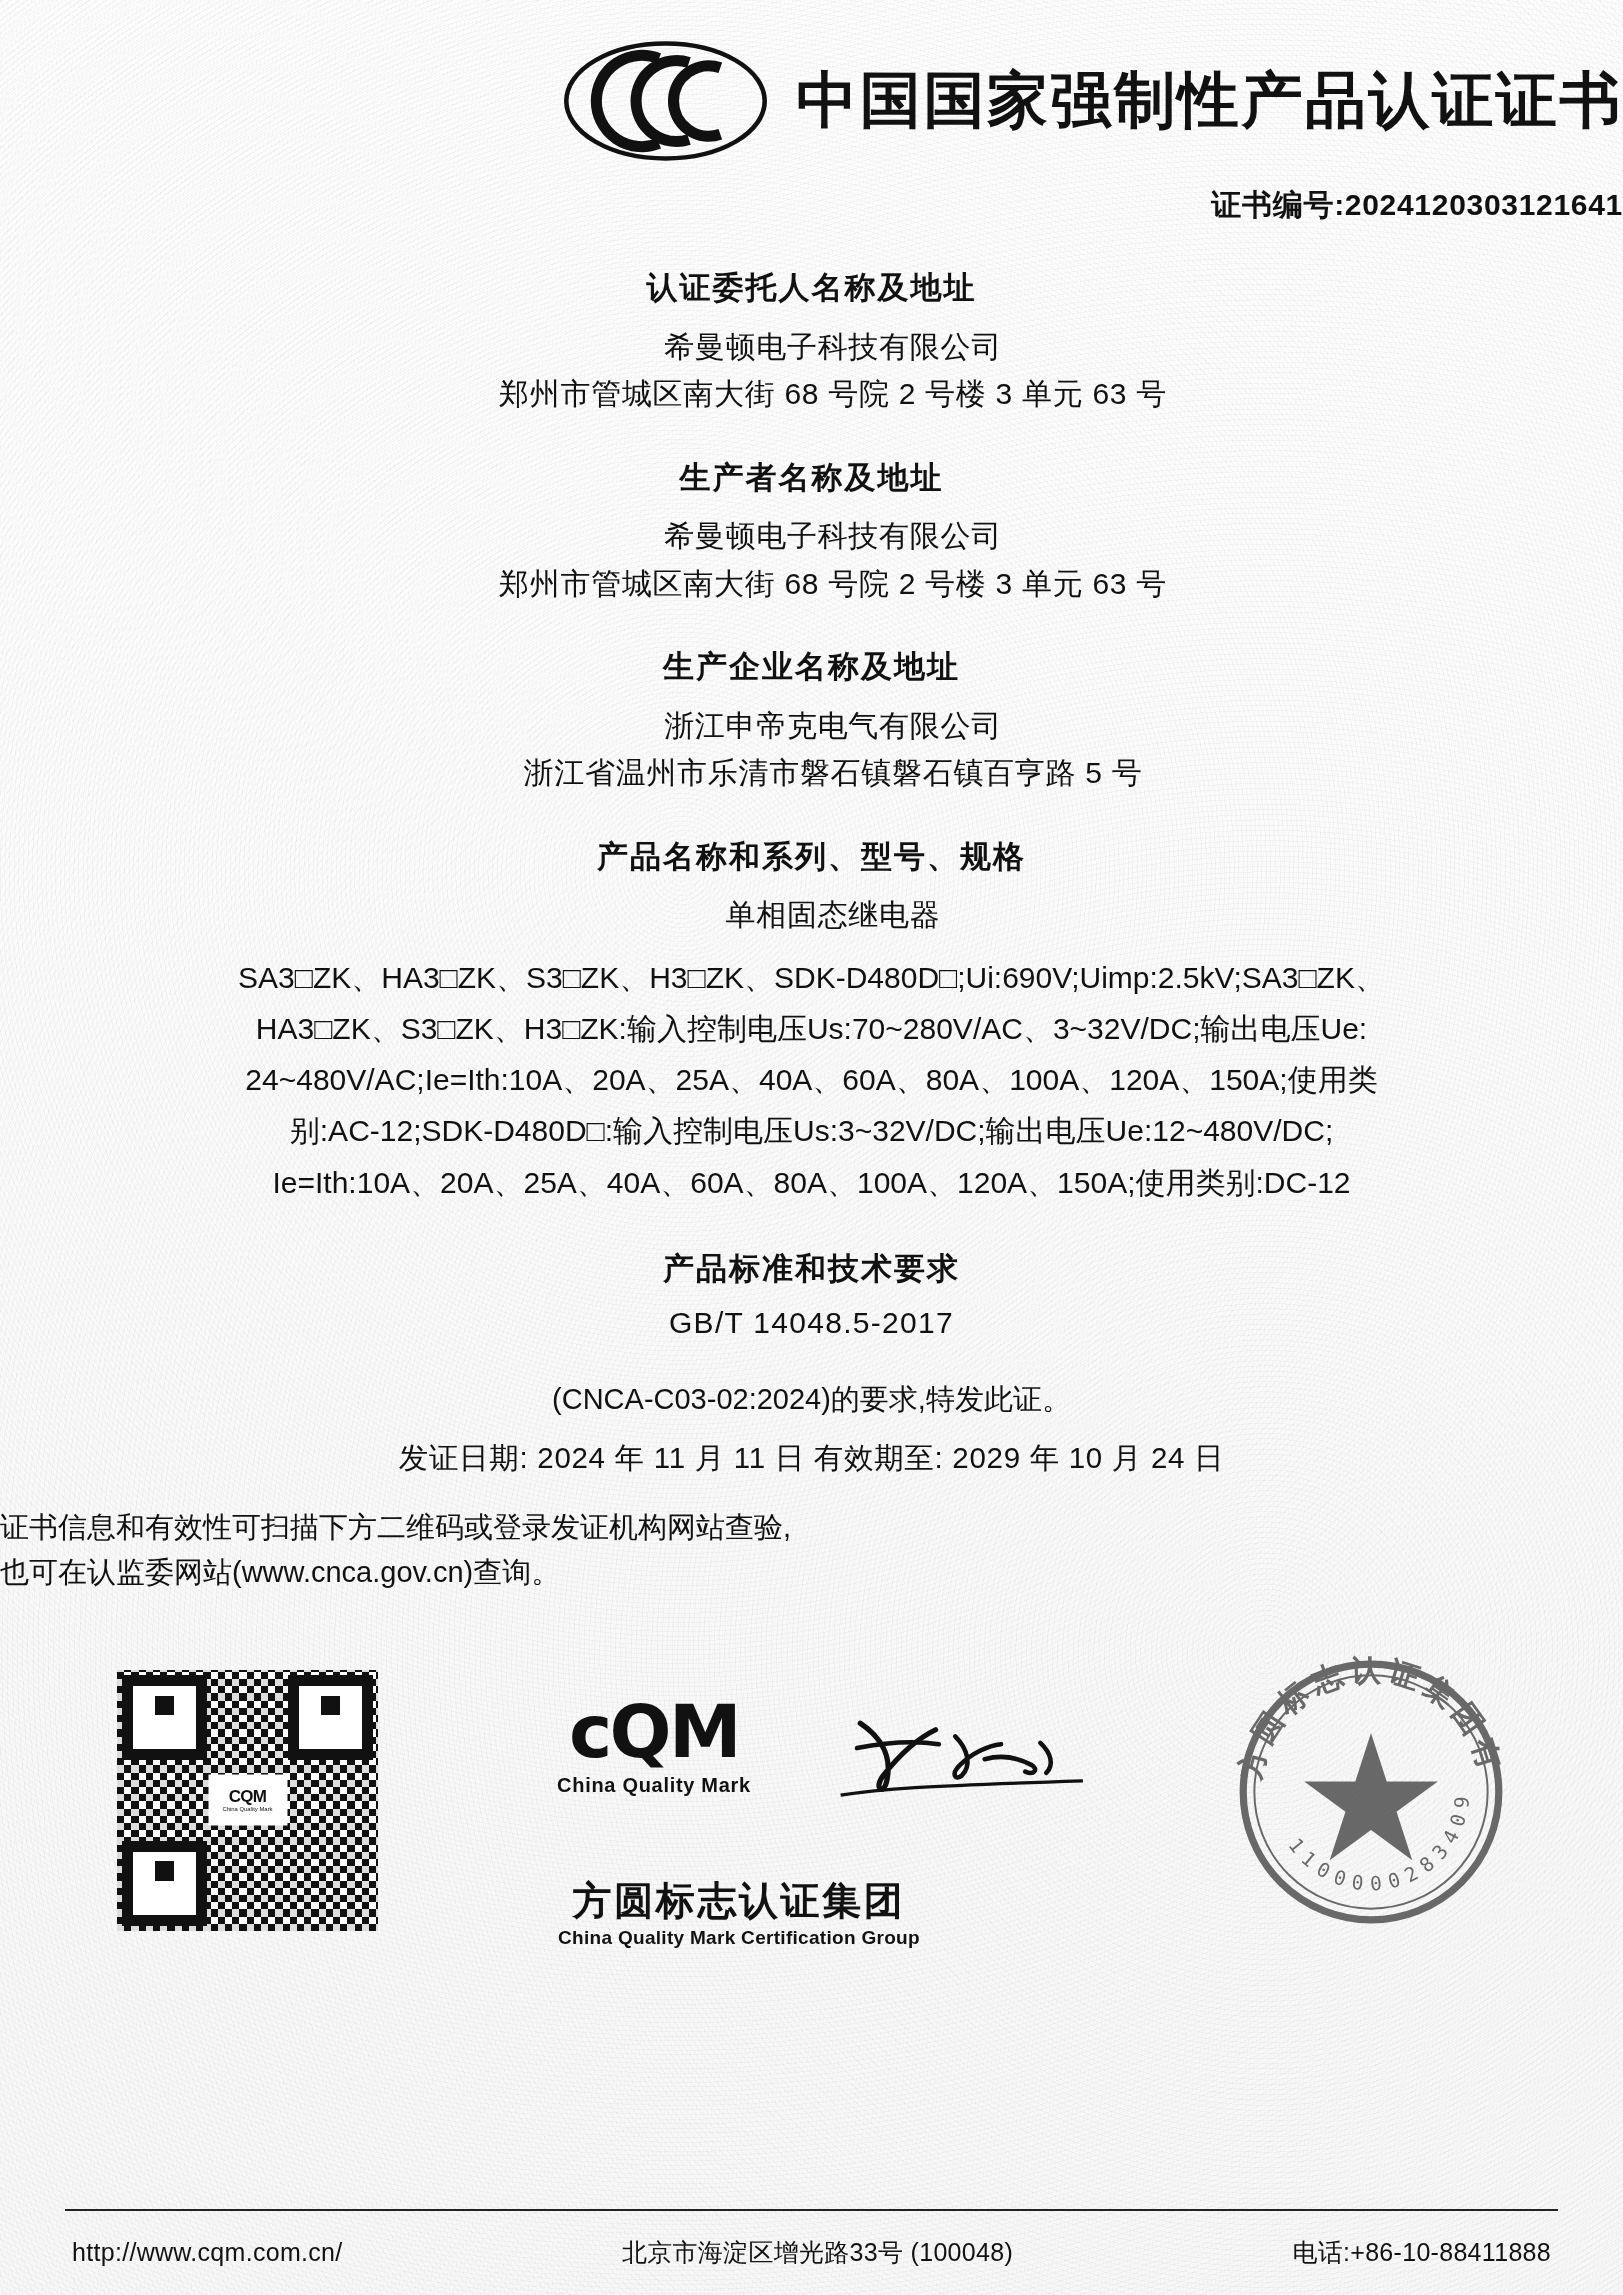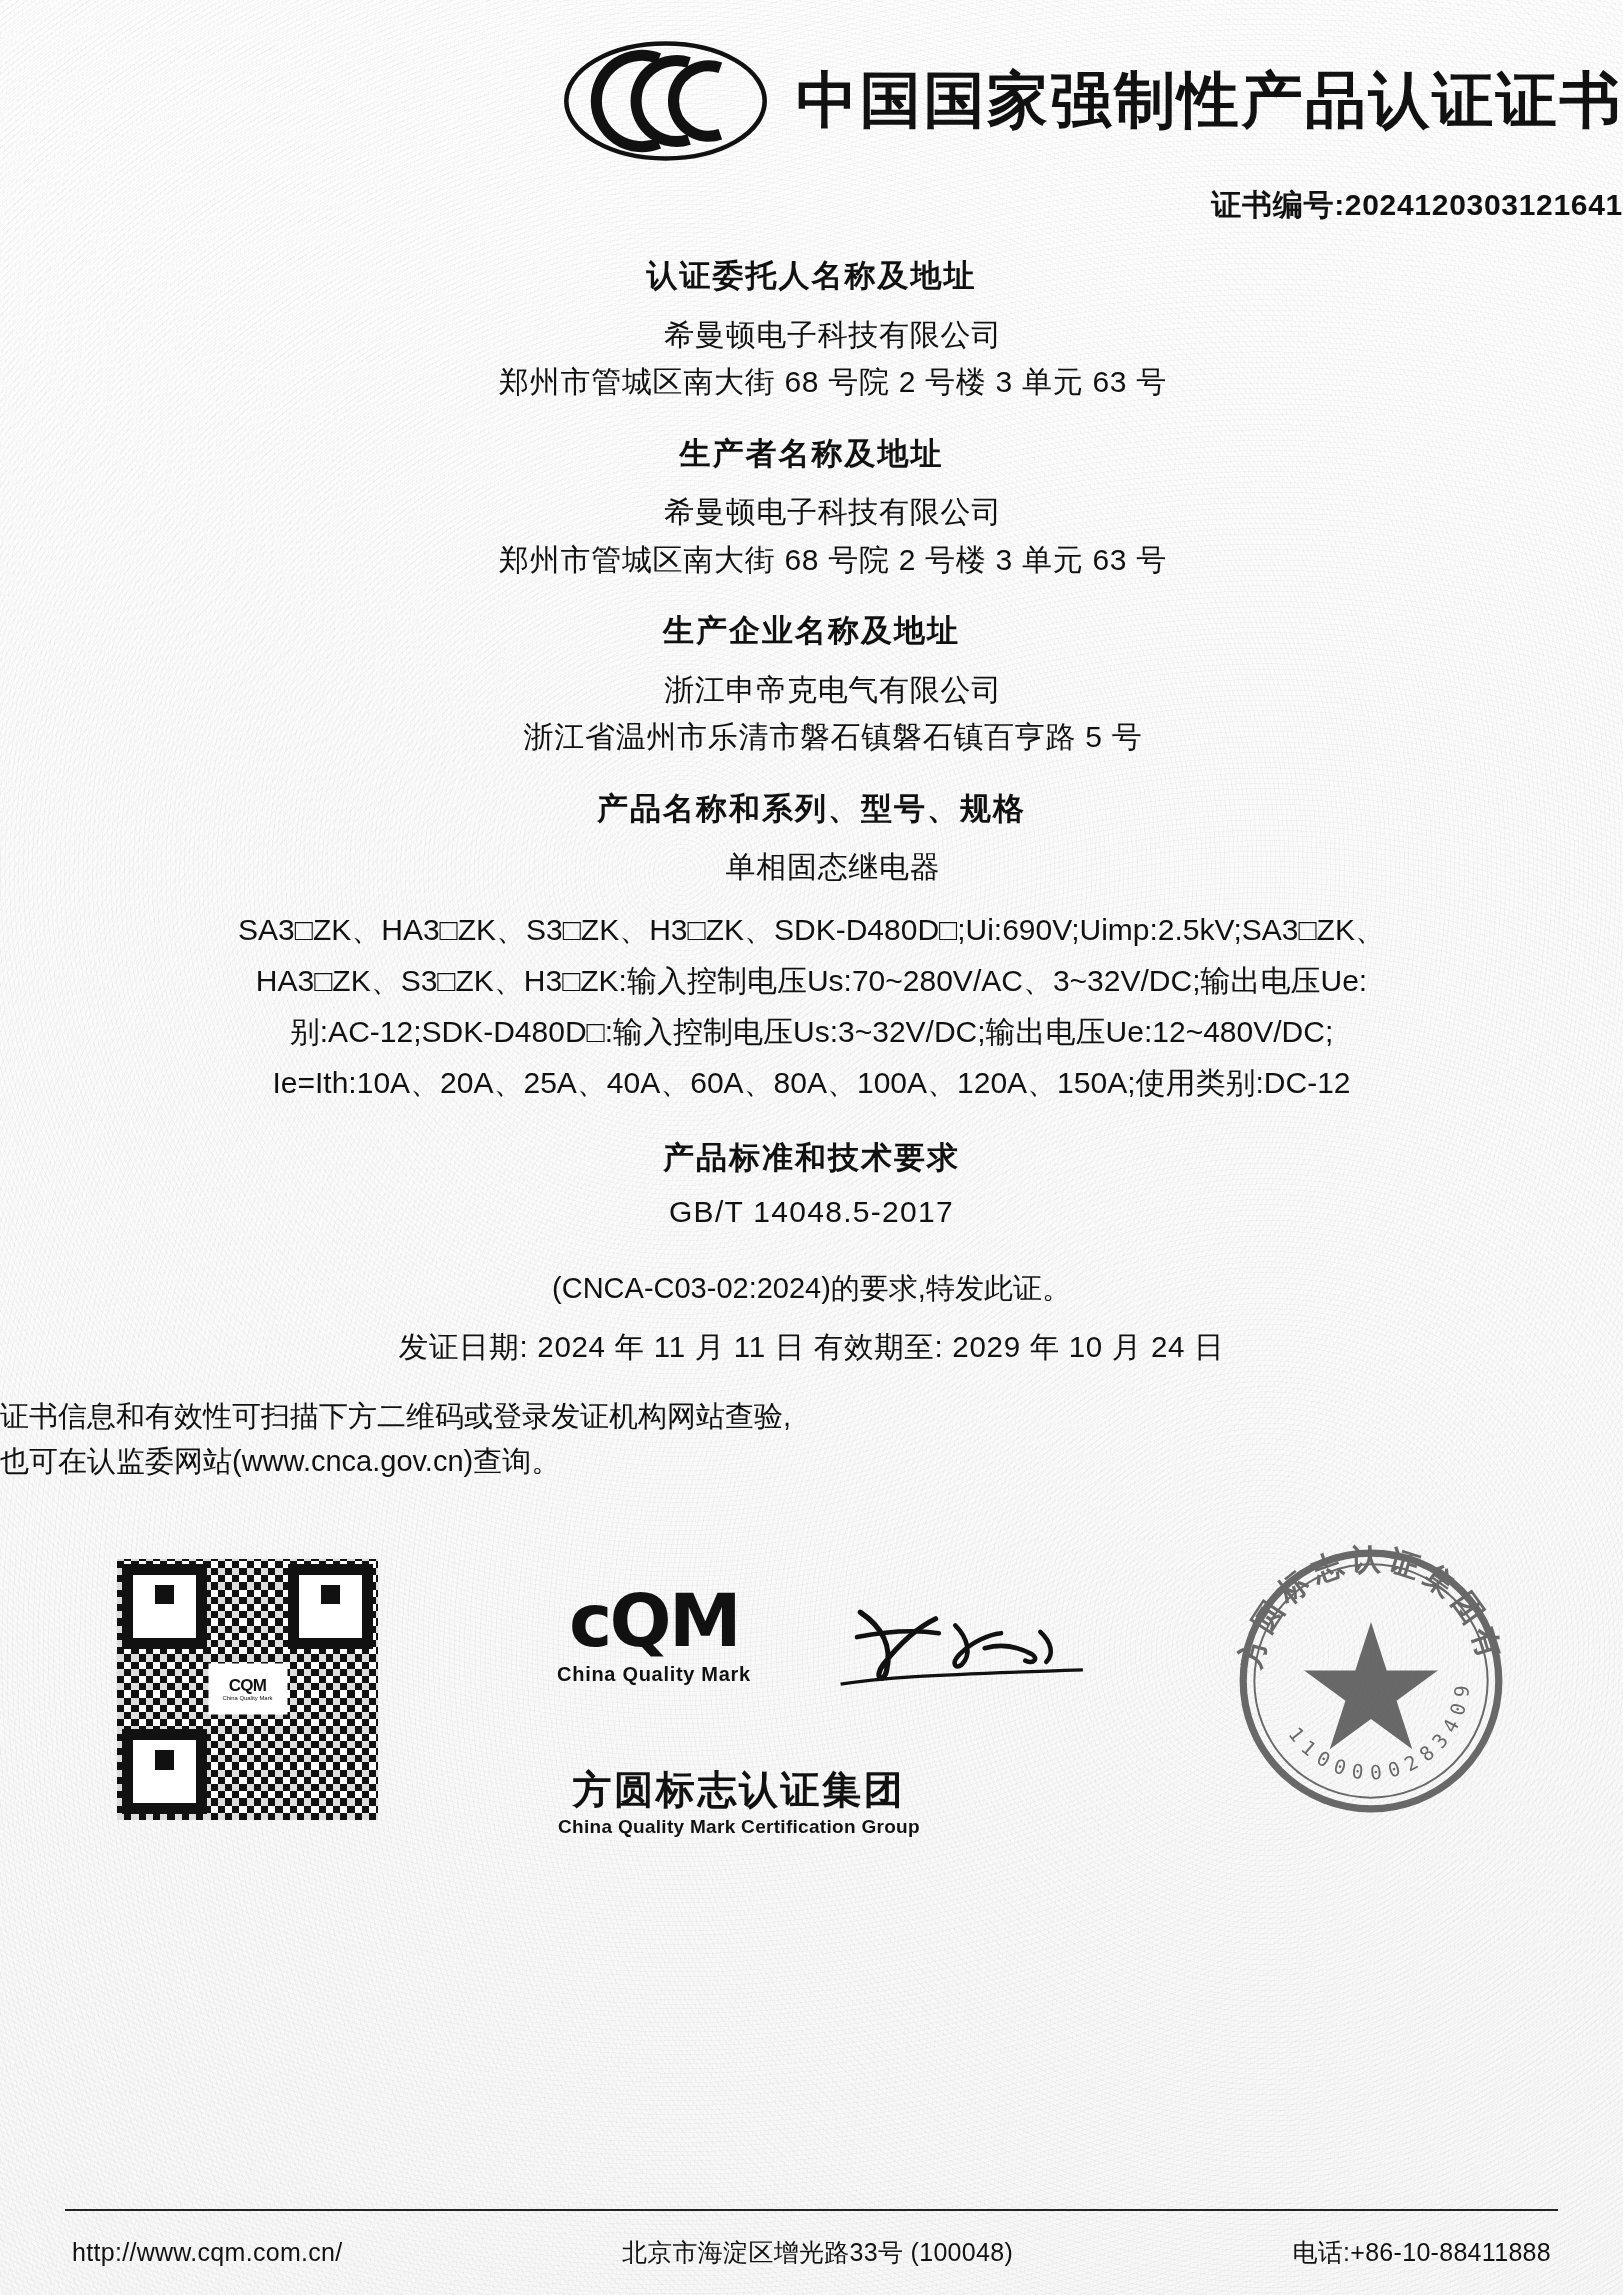--- a/index.html
+++ b/index.html
@@ -46,21 +46,21 @@
   .cert-no {
     text-align: right;
     font-size: 30px;
     font-weight: bold;
     margin-top: 22px;
     letter-spacing: 0.7px;
   }
   
   .section {
     text-align: center;
-    margin-top: 29px;
+    margin-top: 41px;
   }
   .section-heading {
     font-size: 31px;
     font-weight: bold;
     letter-spacing: 2px;
     margin-bottom: 15.7px;
   }
   .section-line {
     font-size: 30px;
     line-height: 1.45;
@@ -278,20 +278,21 @@
   </div>
 
   <div class="section">
     <div class="section-heading">产品名称和系列、型号、规格</div>
     <div class="section-line">单相固态继电器</div>
   </div>
 
   <div class="spec-block">
     <span class="spec-line">SA3□ZK、HA3□ZK、S3□ZK、H3□ZK、SDK-D480D□;Ui:690V;Uimp:2.5kV;SA3□ZK、</span>
     <span class="spec-line">HA3□ZK、S3□ZK、H3□ZK:输入控制电压Us:70~280V/AC、3~32V/DC;输出电压Ue:</span>
+    <span class="spec-line">24~480V/AC;Ie=Ith:10A、20A、25A、40A、60A、80A、100A、120A、150A;使用类</span>
     <span class="spec-line">别:AC-12;SDK-D480D□:输入控制电压Us:3~32V/DC;输出电压Ue:12~480V/DC;</span>
     <span class="spec-line">Ie=Ith:10A、20A、25A、40A、60A、80A、100A、120A、150A;使用类别:DC-12</span>
   </div>
 
   <div class="section">
     <div class="section-heading">产品标准和技术要求</div>
     <div class="standard-value">GB/T  14048.5-2017</div>
   </div>
 
   <div class="statement">

